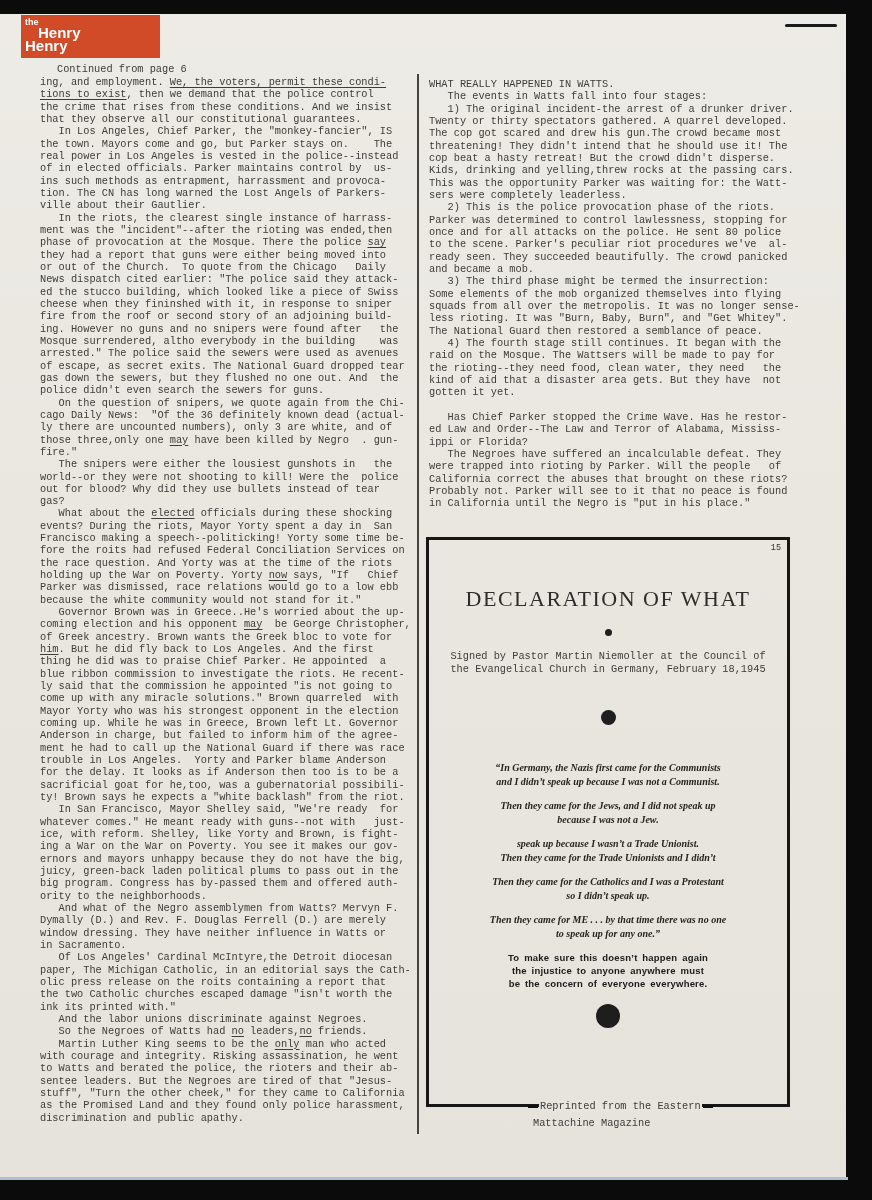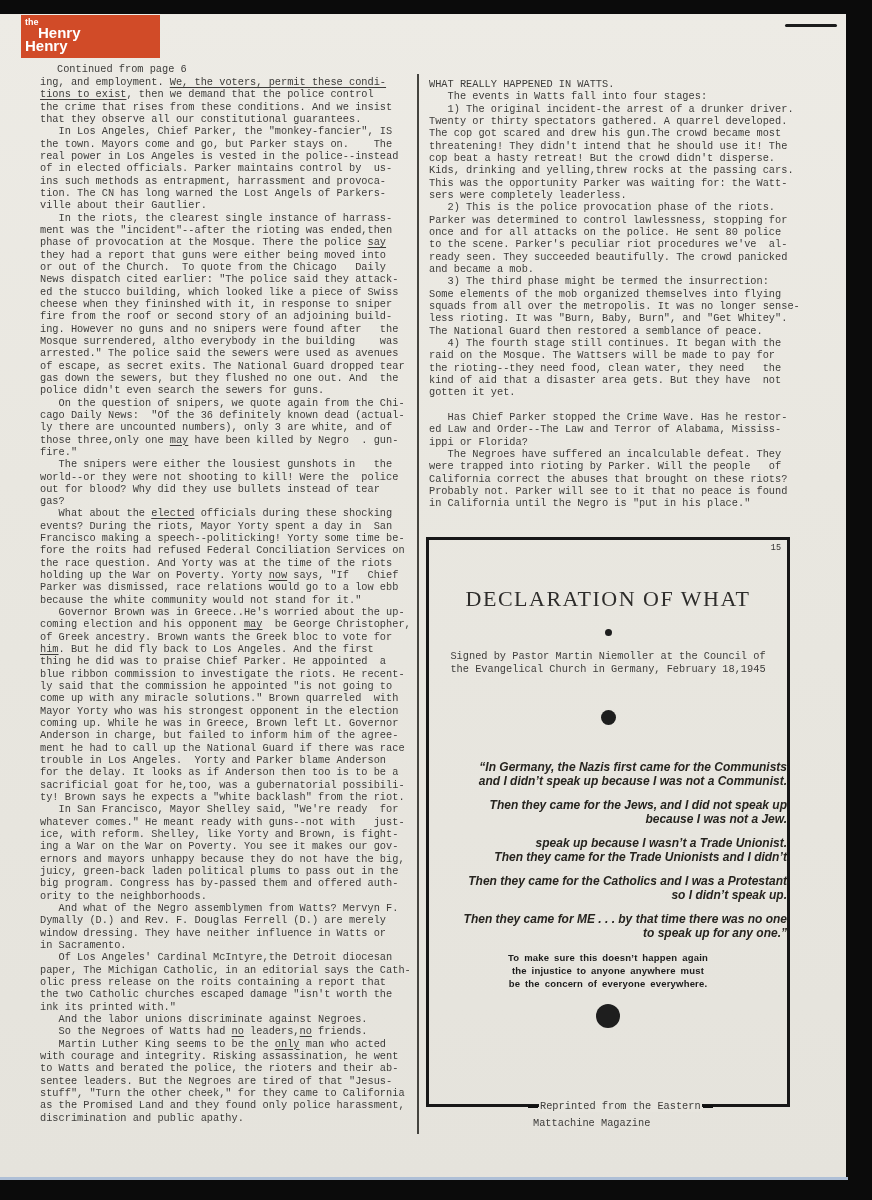--- a/index.html
+++ b/index.html
@@ -31,22 +31,22 @@
     border:3px solid #171717;box-sizing:border-box;}
   .box-pageno{position:absolute;top:3px;right:6px;font-size:8.5px;color:#333;}
   .box-title{margin-top:46px;text-align:center;font-family:"Liberation Serif","DejaVu Serif",serif;
     font-weight:400;font-size:22px;line-height:26px;letter-spacing:1.5px;color:#2e2d2b;}
   .dot{border-radius:50%;background:#1e1e1e;margin-left:auto;margin-right:auto;}
   .dot.small{width:7px;height:7px;margin-top:17px;}
   .dot.medium{width:15px;height:15px;margin-top:34px;}
   .dot.large{width:24px;height:24px;margin-top:14px;}
   .signed{margin-top:14px;text-align:center;font-size:10.3px;line-height:13px;}
   .stanzas{margin-top:36px;}
-  .stanza{margin-bottom:11px;text-align:right;font-family:Liberation Sans, sans-serif;
-    font-style:italic;font-weight:bold;font-size:12px;line-height:13.5px;color:#26241f;}
+  .stanza{margin-bottom:11px;text-align:center;font-family:Liberation Serif, serif;
+    font-style:italic;font-weight:bold;font-size:10px;line-height:13.5px;color:#26241f;}
   .closing{text-align:center;font-family:"Liberation Sans",sans-serif;
     font-weight:bold;font-size:9.5px;line-height:13px;color:#1b1b1b;letter-spacing:.2px;word-spacing:2px;}
   .reprint-l1{position:absolute;bottom:-8px;left:98px;display:flex;align-items:center;
     font-size:10.3px;line-height:12px;color:#3d3c3a;white-space:pre;justify-content:flex-end;}
   .reprint-l1 .txt{background:#e7e5de;padding:0 1px;}
   .reprint-l1 .rule{display:inline-block;width:10px;height:3px;background:#111;margin:0 1px;}
   .reprint-l2{position:absolute;bottom:-25px;left:104px;font-size:10.3px;line-height:12px;
     color:#3d3c3a;white-space:pre;}
 </style>
 </head>

